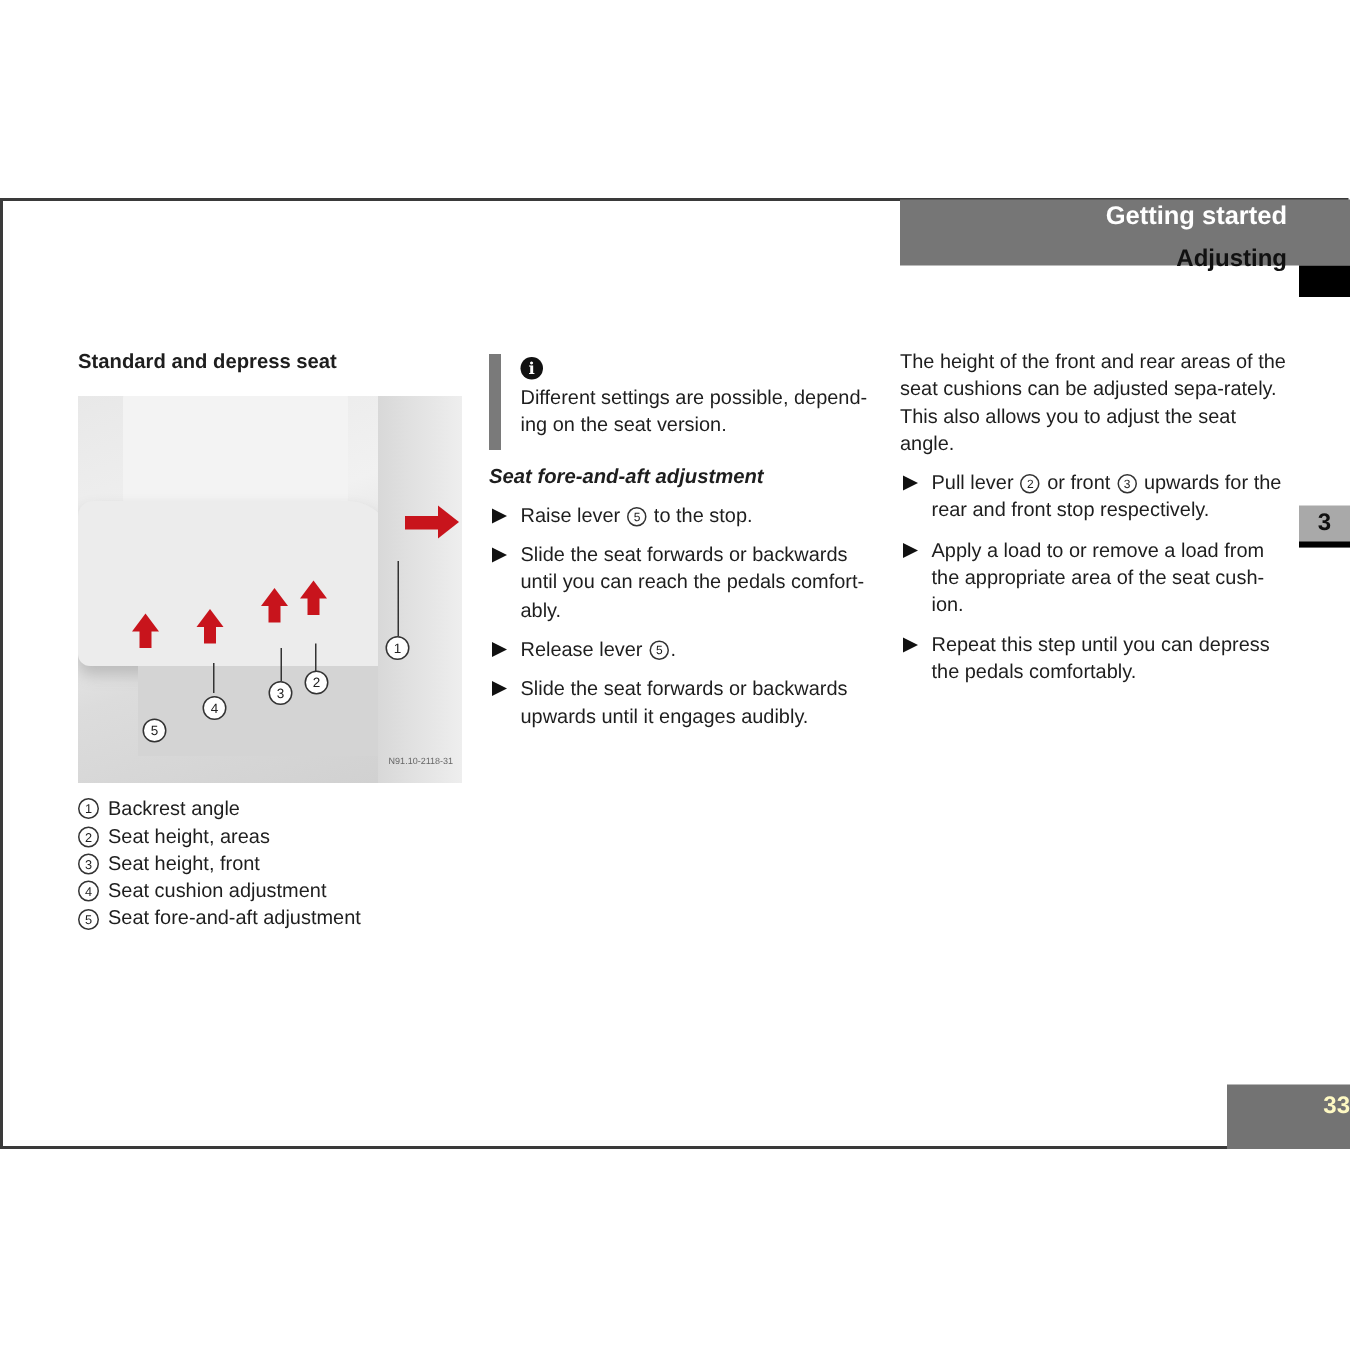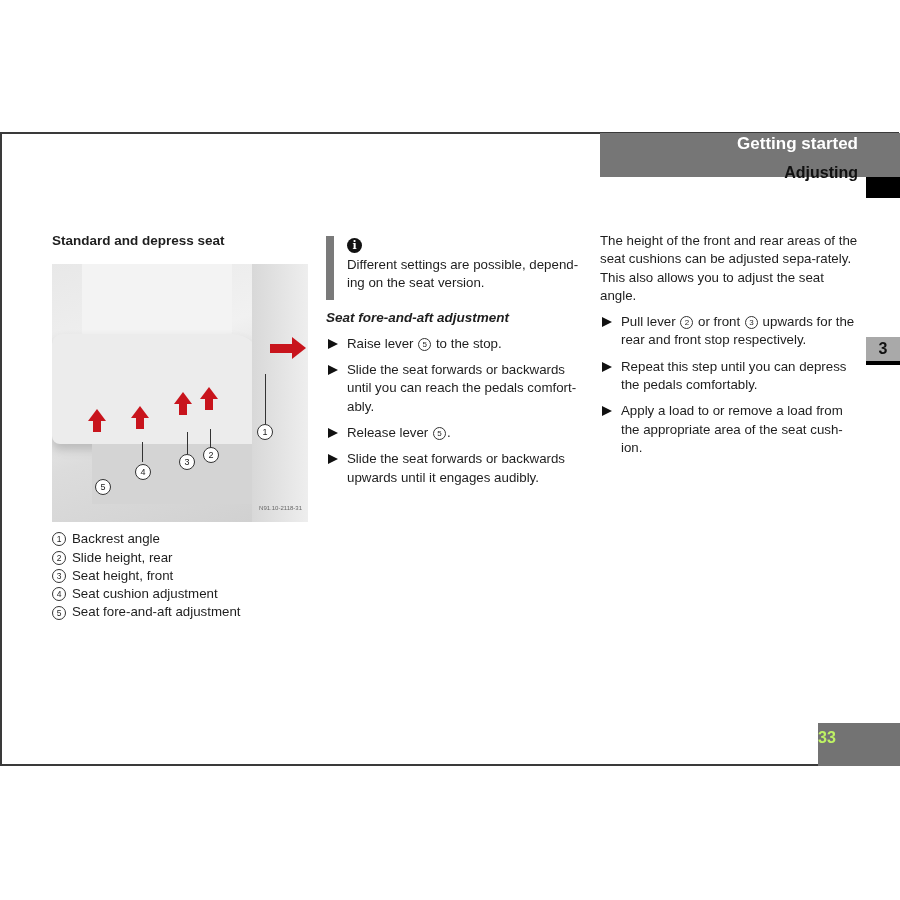--- a/index.html
+++ b/index.html
@@ -11,22 +11,22 @@
   .hdr-chapter { position: absolute; left: 600px; top: 133px; width: 300px; height: 44px;
                  background: #767676; color: #fff; font-weight: bold; font-size: 17px;
                  text-align: right; box-sizing: border-box; padding: 1px 42px 0 0; }
   .hdr-section { position: absolute; left: 700px; top: 164px; width: 158px; height: 22px;
                  text-align: right; font-weight: bold; font-size: 16px; color: #111; }
   .hdr-block { position: absolute; left: 866px; top: 177px; width: 34px; height: 21px; background: #000; }
   .chapter-tab { position: absolute; left: 866px; top: 337px; width: 34px; height: 24px;
                  background: #a9a9a9; border-bottom: 4px solid #000; font-weight: bold;
                  font-size: 16px; text-align: center; line-height: 24px; color: #111; }
   .page-num { position: absolute; left: 818px; top: 723px; width: 82px; height: 43px;
-              background: #737373; color: #bef264; font-weight: bold; font-size: 16px;
-              text-align: left; line-height: 30px; }
+              background: #737373; color: #fef9c3; font-weight: bold; font-size: 16px;
+              text-align: right; line-height: 30px; }
   .col { position: absolute; font-size: 13.3px; line-height: 18.3px; }
   .col1 { left: 52px; top: 232px; width: 258px; }
   .col2 { left: 326px; top: 232px; width: 262px; }
   .col3 { left: 600px; top: 232px; width: 258px; }
   .h-bold { font-weight: bold; font-size: 13.5px; margin: 0 0 14px 0; }
   .h-italic { font-weight: bold; font-style: italic; font-size: 13.5px; margin: 0 0 8px 0; }
   .figure { position: relative; width: 256px; height: 258px; margin-top: 0;
             background: linear-gradient(160deg, #e8e8e8 0%, #f1f1f1 35%, #dcdcdc 60%, #cfcfcf 100%);
             overflow: hidden; }
   .fig-seat { position: absolute; left: 0; top: 70px; width: 210px; height: 110px;
@@ -97,21 +97,21 @@
     <div class="callout" style="left:43px;top:215px;">5</div>
     <div class="fig-caption">N91.10-2118-31</div>
   </div>
   <div class="legend">
     <div class="legend-row">
         <span class="num-circle">1</span>
         <span>Backrest angle</span>
       </div>
     <div class="legend-row">
         <span class="num-circle">2</span>
-        <span>Slide height, rear</span>
+        <span>Seat height, areas</span>
       </div>
     <div class="legend-row">
         <span class="num-circle">3</span>
         <span>Seat height, front</span>
       </div>
     <div class="legend-row">
         <span class="num-circle">4</span>
         <span>Seat cushion adjustment</span>
       </div>
     <div class="legend-row">
@@ -130,15 +130,15 @@
   <div class="h-italic">Seat fore-and-aft adjustment</div>
   <div class="step"><span class="bullet"></span><span>Raise lever </span><span class="inline-circle">5</span><span> to the stop.</span></div>
   <div class="step"><span class="bullet"></span><span>Slide the seat forwards or backwards until you can reach the pedals comfort-ably.</span></div>
   <div class="step"><span class="bullet"></span><span>Release lever </span><span class="inline-circle">5</span><span>.</span></div>
   <div class="step"><span class="bullet"></span><span>Slide the seat forwards or backwards upwards until it engages audibly.</span></div>
 </div>
 
 <div class="col col3">
   <div class="para">The height of the front and rear areas of the seat cushions can be adjusted sepa-rately. This also allows you to adjust the seat angle.</div>
   <div class="step"><span class="bullet"></span><span>Pull lever </span><span class="inline-circle">2</span><span> or front </span><span class="inline-circle">3</span><span> upwards for the rear and front stop respectively.</span></div>
+  <div class="step"><span class="bullet"></span><span>Apply a load to or remove a load from the appropriate area of the seat cush-ion.</span></div>
   <div class="step"><span class="bullet"></span><span>Repeat this step until you can depress the pedals comfortably.</span></div>
-  <div class="step"><span class="bullet"></span><span>Apply a load to or remove a load from the appropriate area of the seat cush-ion.</span></div>
 </div>
 
 </body></html>

